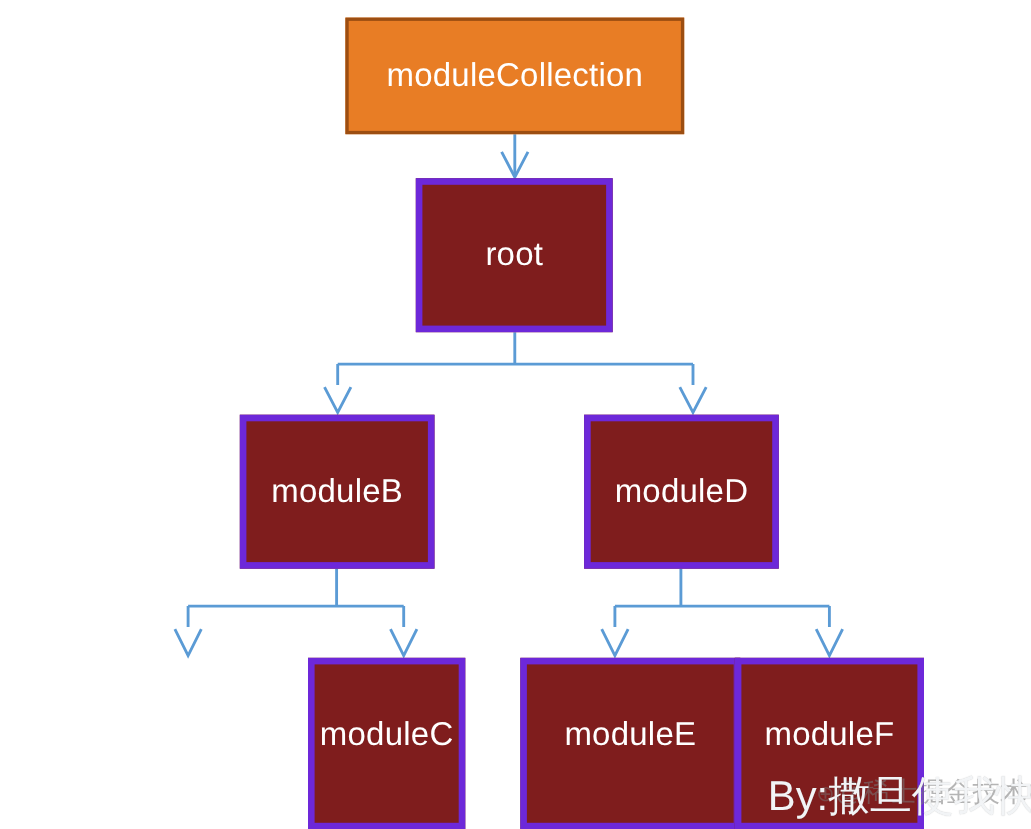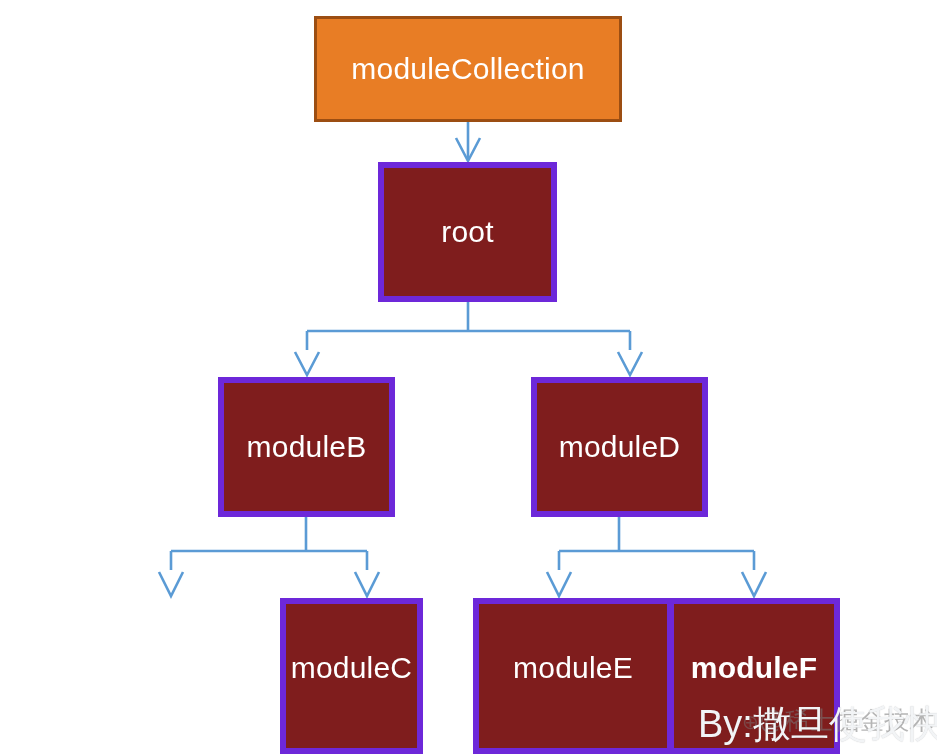--- a/index.html
+++ b/index.html
@@ -116,21 +116,21 @@
 
   <div class="node blue-node" style="left:280px; top:598px; width:143px; height:156px;">
     <span class="node-label" style="position:relative; top:-8px;">moduleC</span>
   </div>
 
   <div class="node blue-node" style="left:473px; top:598px; width:200px; height:156px;">
     <span class="node-label" style="position:relative; top:-8px;">moduleE</span>
   </div>
 
   <div class="node blue-node" style="left:668px; top:598px; width:172px; height:156px;">
-    <span class="node-label" style="position:relative; top:-8px;font-weight:bold;">moduleF</span>
+    <span class="node-label" style="position:relative; top:-8px;">moduleF</span>
   </div>
 
   <div id="watermark-faint" style="left:742px; top:708px;">
     <span class="wm-badge">⊕</span><span>@稀士掘金技术社区</span>
   </div>
 
   <div id="watermark-main" style="left:698px; top:705px;">
     <span>By:撒旦使我快乐</span>
   </div>
 

